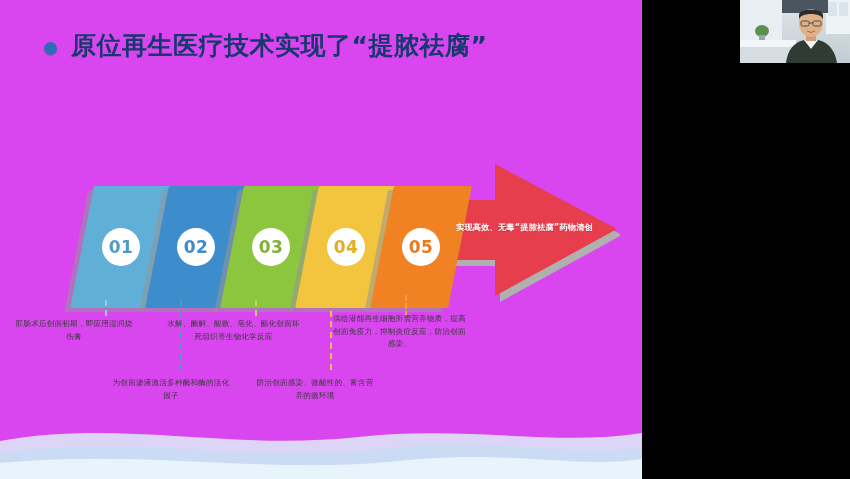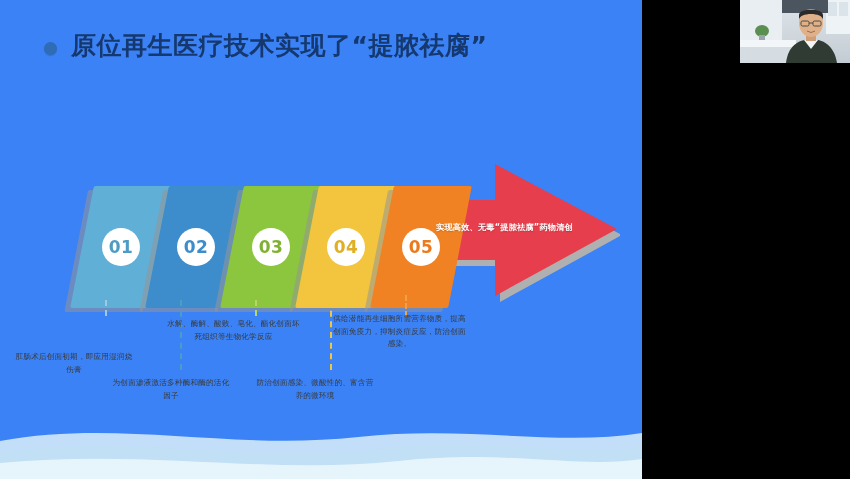--- a/index.html
+++ b/index.html
@@ -3,21 +3,21 @@
 <meta charset="utf-8">
 <style>
   html,body{margin:0;padding:0;background:#000;}
   body{width:850px;height:479px;overflow:hidden;
        font-family:"DejaVu Sans","Liberation Sans",sans-serif;}
 
   #screen{position:relative;width:850px;height:479px;background:#000;overflow:hidden;}
 
   
   #slide{position:absolute;left:0;top:0;width:642px;height:479px;
-         background:#3b82f6;overflow:hidden;}
+         background:#d946ef;overflow:hidden;}
 
   
   .wave{position:absolute;left:0;bottom:0;width:100%;height:90px;pointer-events:none;}
 
   
   #title-block{position:absolute;left:36px;top:28px;width:600px;}
   .title-line{display:flex;align-items:flex-start;}
   .bullet-dot{width:13px;height:13px;border-radius:50%;background:#2E6CB5;
               margin:14px 14px 0 8px;flex:0 0 auto;box-shadow:0 1px 1px rgba(0,0,0,.15);}
   .title-text{font-size:25px;font-weight:bold;color:#15386E;line-height:1.42;
@@ -30,21 +30,21 @@
        transform:skewX(-11deg);border-radius:2px;
        box-shadow:-5px 4px 0 rgba(150,150,150,.55);}
   .seg .num-circle{position:absolute;left:50%;top:50%;
        transform:translate(-50%,-50%) skewX(11deg);
        width:38px;height:38px;border-radius:50%;background:#fff;
        display:flex;align-items:center;justify-content:center;
        font-size:17px;font-weight:bold;letter-spacing:.5px;}
 
   
   #arrow{position:absolute;left:345px;top:10px;width:275px;height:158px;}
-  #arrow-label{position:absolute;left:436px;top:222px;width:170px;
+  #arrow-label{position:absolute;left:456px;top:222px;width:170px;
        color:#ffffff;font-size:8.2px;font-weight:bold;letter-spacing:.2px;
        white-space:nowrap;text-shadow:0 1px 1px rgba(0,0,0,.18);}
 
   
   .dash{position:absolute;width:0;border-left:2px dashed;}
 
   
   .cap{position:absolute;font-size:7.6px;line-height:1.65;color:#3a3a3a;
        text-align:center;letter-spacing:.2px;}
 
@@ -99,21 +99,21 @@
     </div>
 
     <div id="arrow-label">实现高效、无毒“提脓祛腐”药物清创</div>
 
     <div class="dash" style="left:105px; top:300px; height:16px; border-color:#9EC9E2;"></div>
     <div class="dash" style="left:180px; top:300px; height:70px; border-color:#4E9CC4;"></div>
     <div class="dash" style="left:255px; top:300px; height:16px; border-color:#B8D46A;"></div>
     <div class="dash" style="left:330px; top:300px; height:70px; border-color:#F3C53E;"></div>
     <div class="dash" style="left:405px; top:295px; height:22px; border-color:#F0A04A;"></div>
 
-    <div class="cap" style="left:14px; top:318px; width:120px;margin-top:33px;">肛肠术后创面初期，即应用湿润烧伤膏</div>
+    <div class="cap" style="left:14px; top:318px; width:120px;">肛肠术后创面初期，即应用湿润烧伤膏</div>
 
     <div class="cap" style="left:112px; top:377px; width:118px;">为创面渗液激活多种酶和酶的活化因子</div>
 
     <div class="cap" style="left:166px; top:318px; width:135px;">水解、酶解、酸败、皂化、酯化创面坏死组织等生物化学反应</div>
 
     <div class="cap" style="left:256px; top:377px; width:118px;">防治创面感染、微酸性的、富含营养的微环境</div>
 
     <div class="cap" style="left:332px; top:313px; width:135px;">供给潜能再生细胞所需营养物质，提高创面免疫力，抑制炎症反应，防治创面感染。</div>
 
   </div>

